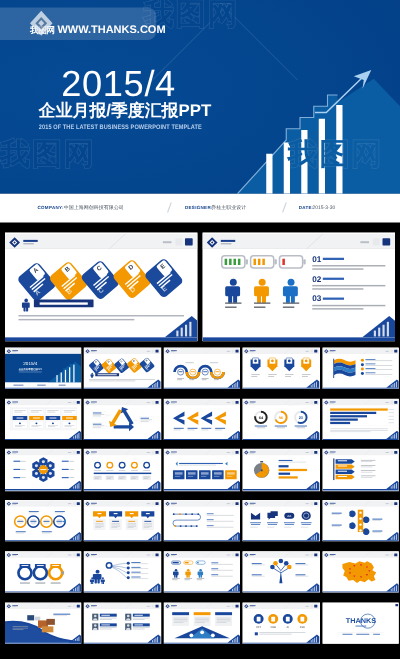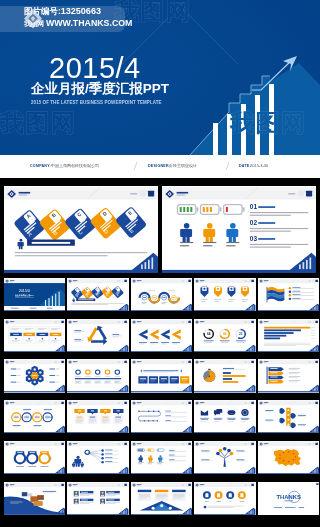--- a/index.html
+++ b/index.html
@@ -65,21 +65,20 @@
 <rect x="269" y="84" width="5" height="71"></rect>
 </g>
 </svg>
       <div class="cover-title">2015/4</div>
       <div class="cover-sub">企业月报/季度汇报PPT</div>
       <div class="cover-eng">2015 OF THE LATEST  BUSINESS POWERPOINT TEMPLATE</div>
       <div class="wm-big" style="left: 115px; top: -5px;">我图网<span class="inner">我图网</span></div>
       <div class="wm-big" style="left: 0px; top: 107px;">我图网<span class="inner">我图网</span></div>
       <div class="wm-big" style="left: 230px; top: 107px;">我图网<span class="inner" style="color: rgb(10, 92, 163);">我图网</span></div>
       <div class="wm-panel"></div>
-      <div class="wm-l1"><span class="cn">图片编号:</span><span>13250663</span></div>
       <div class="wm-l2"><span class="cn">我图网</span> <span>WWW.THANKS.COM</span></div>
       <div style="position: absolute; left: 22px; top: 7px; width: 22px; height: 23px; opacity: 0.78; z-index: 5;"><svg width="22" height="23" viewBox="0 0 22 23">
           <g fill="#e9eef5">
             <path d="M11 1.5 L20 11.5 L11 21.5 L2 11.5 Z"></path>
           </g>
           <g fill="#63809f">
             <path d="M11 6.5 L15.7 11.5 L11 16.5 L6.3 11.5 Z"></path>
           </g>
           <g fill="#eef2f8">
             <path d="M11 9 L13.4 11.5 L11 14 L8.6 11.5 Z"></path>

